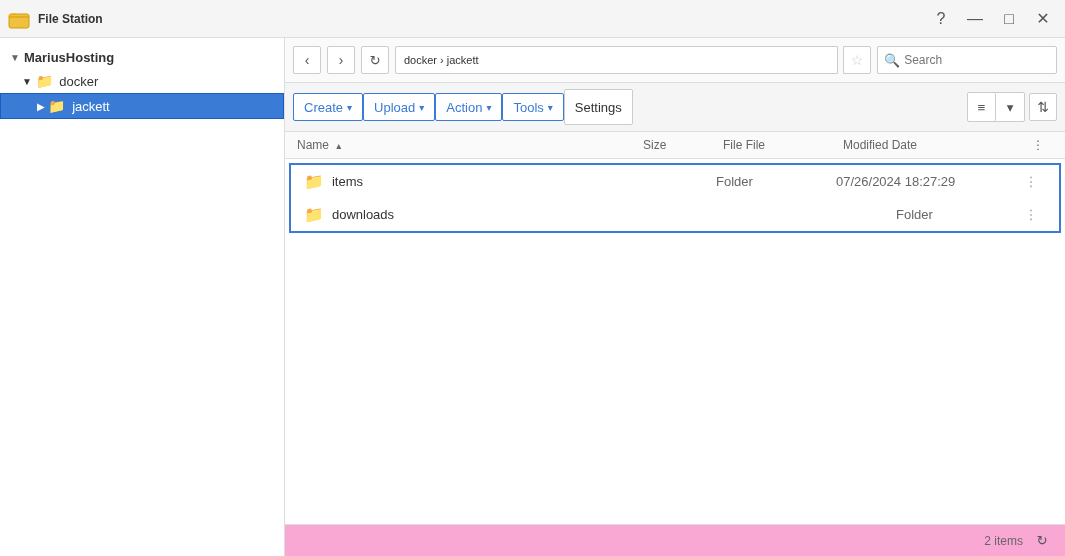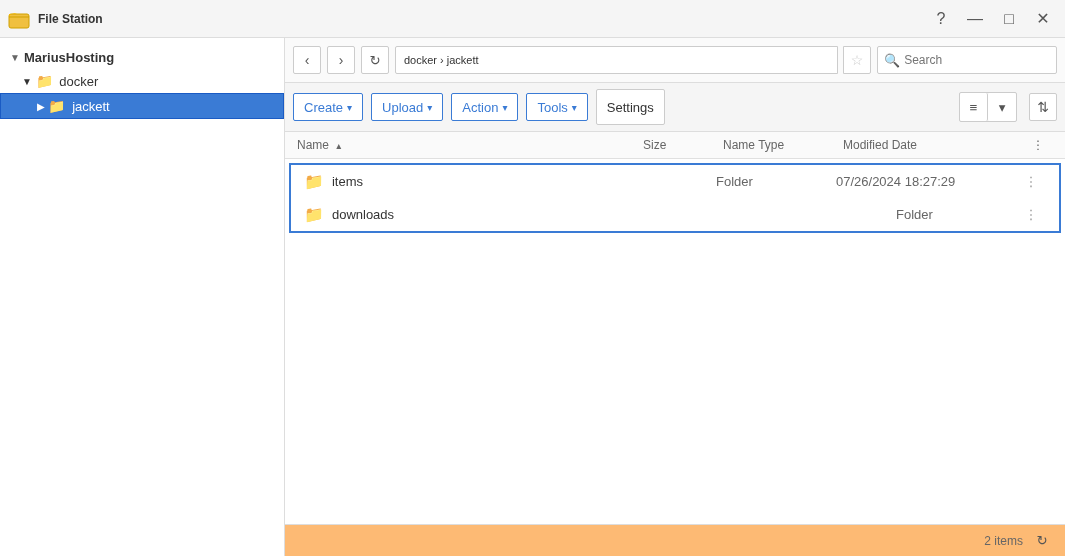--- a/index.html
+++ b/index.html
@@ -75,21 +75,21 @@
       border-radius: 2px; background: #fff; height: 28px; padding: 0 6px;
       gap: 4px; width: 180px;
     }
     .search-bar input {
       border: none; outline: none; font-size: 12px; background: transparent;
       width: 140px; color: #999;
     }
 
     
     .action-bar {
-      display: flex; align-items: center; gap: 8px;
+      display: flex; align-items: center; gap: 0;
       padding: 6px 8px; border-bottom: 1px solid #ddd; background: #f5f5f5;
     }
     .action-btn {
       height: 28px; padding: 0 10px; border: 1px solid #3a7bd5; background: #fff;
       color: #3a7bd5; cursor: pointer; border-radius: 2px; font-size: 13px;
       display: flex; align-items: center; gap: 4px;
     }
     .action-btn .caret { font-size: 10px; }
     .settings-btn {
       height: 36px; padding: 0 10px; border: 1px solid #ccc; background: #fff;
@@ -137,21 +137,21 @@
     .file-icon { margin-right: 8px; font-size: 16px; }
     .file-name { flex: 1; color: #333; }
     .file-size { width: 80px; color: #666; }
     .file-type { width: 120px; color: #666; }
     .file-date { width: 180px; color: #666; }
     .file-more { width: 30px; text-align: center; color: #999; }
 
     
     .statusbar {
       display: flex; align-items: center; justify-content: flex-end;
-      padding: 4px 12px; border-top: 1px solid #ddd; background: #fdba74;
+      padding: 4px 12px; border-top: 1px solid #ddd; background: #f9a8d4;
       font-size: 12px; color: #666; gap: 8px; height: 32px;
     }
     .refresh-icon-btn {
       width: 22px; height: 22px; border: none; background: transparent;
       cursor: pointer; display: flex; align-items: center; justify-content: center;
       color: #555;
     }
 
     
     .folder-yellow { color: #f0a500; }
@@ -250,21 +250,21 @@
     <div class="file-list">
       <div class="file-list-header">
         <div class="col-name">
           <span>Name</span>
           <span class="sort-indicator">▴</span>
         </div>
         <div class="col-size">
           <span>Size</span>
         </div>
         <div class="col-type">
-          <span>Name Type</span>
+          <span>File File</span>
         </div>
         <div class="col-date">
           <span>Modified Date</span>
         </div>
         <div class="col-more">
           <span>⋮</span>
         </div>
       </div>
 
       <div class="file-rows-container">

